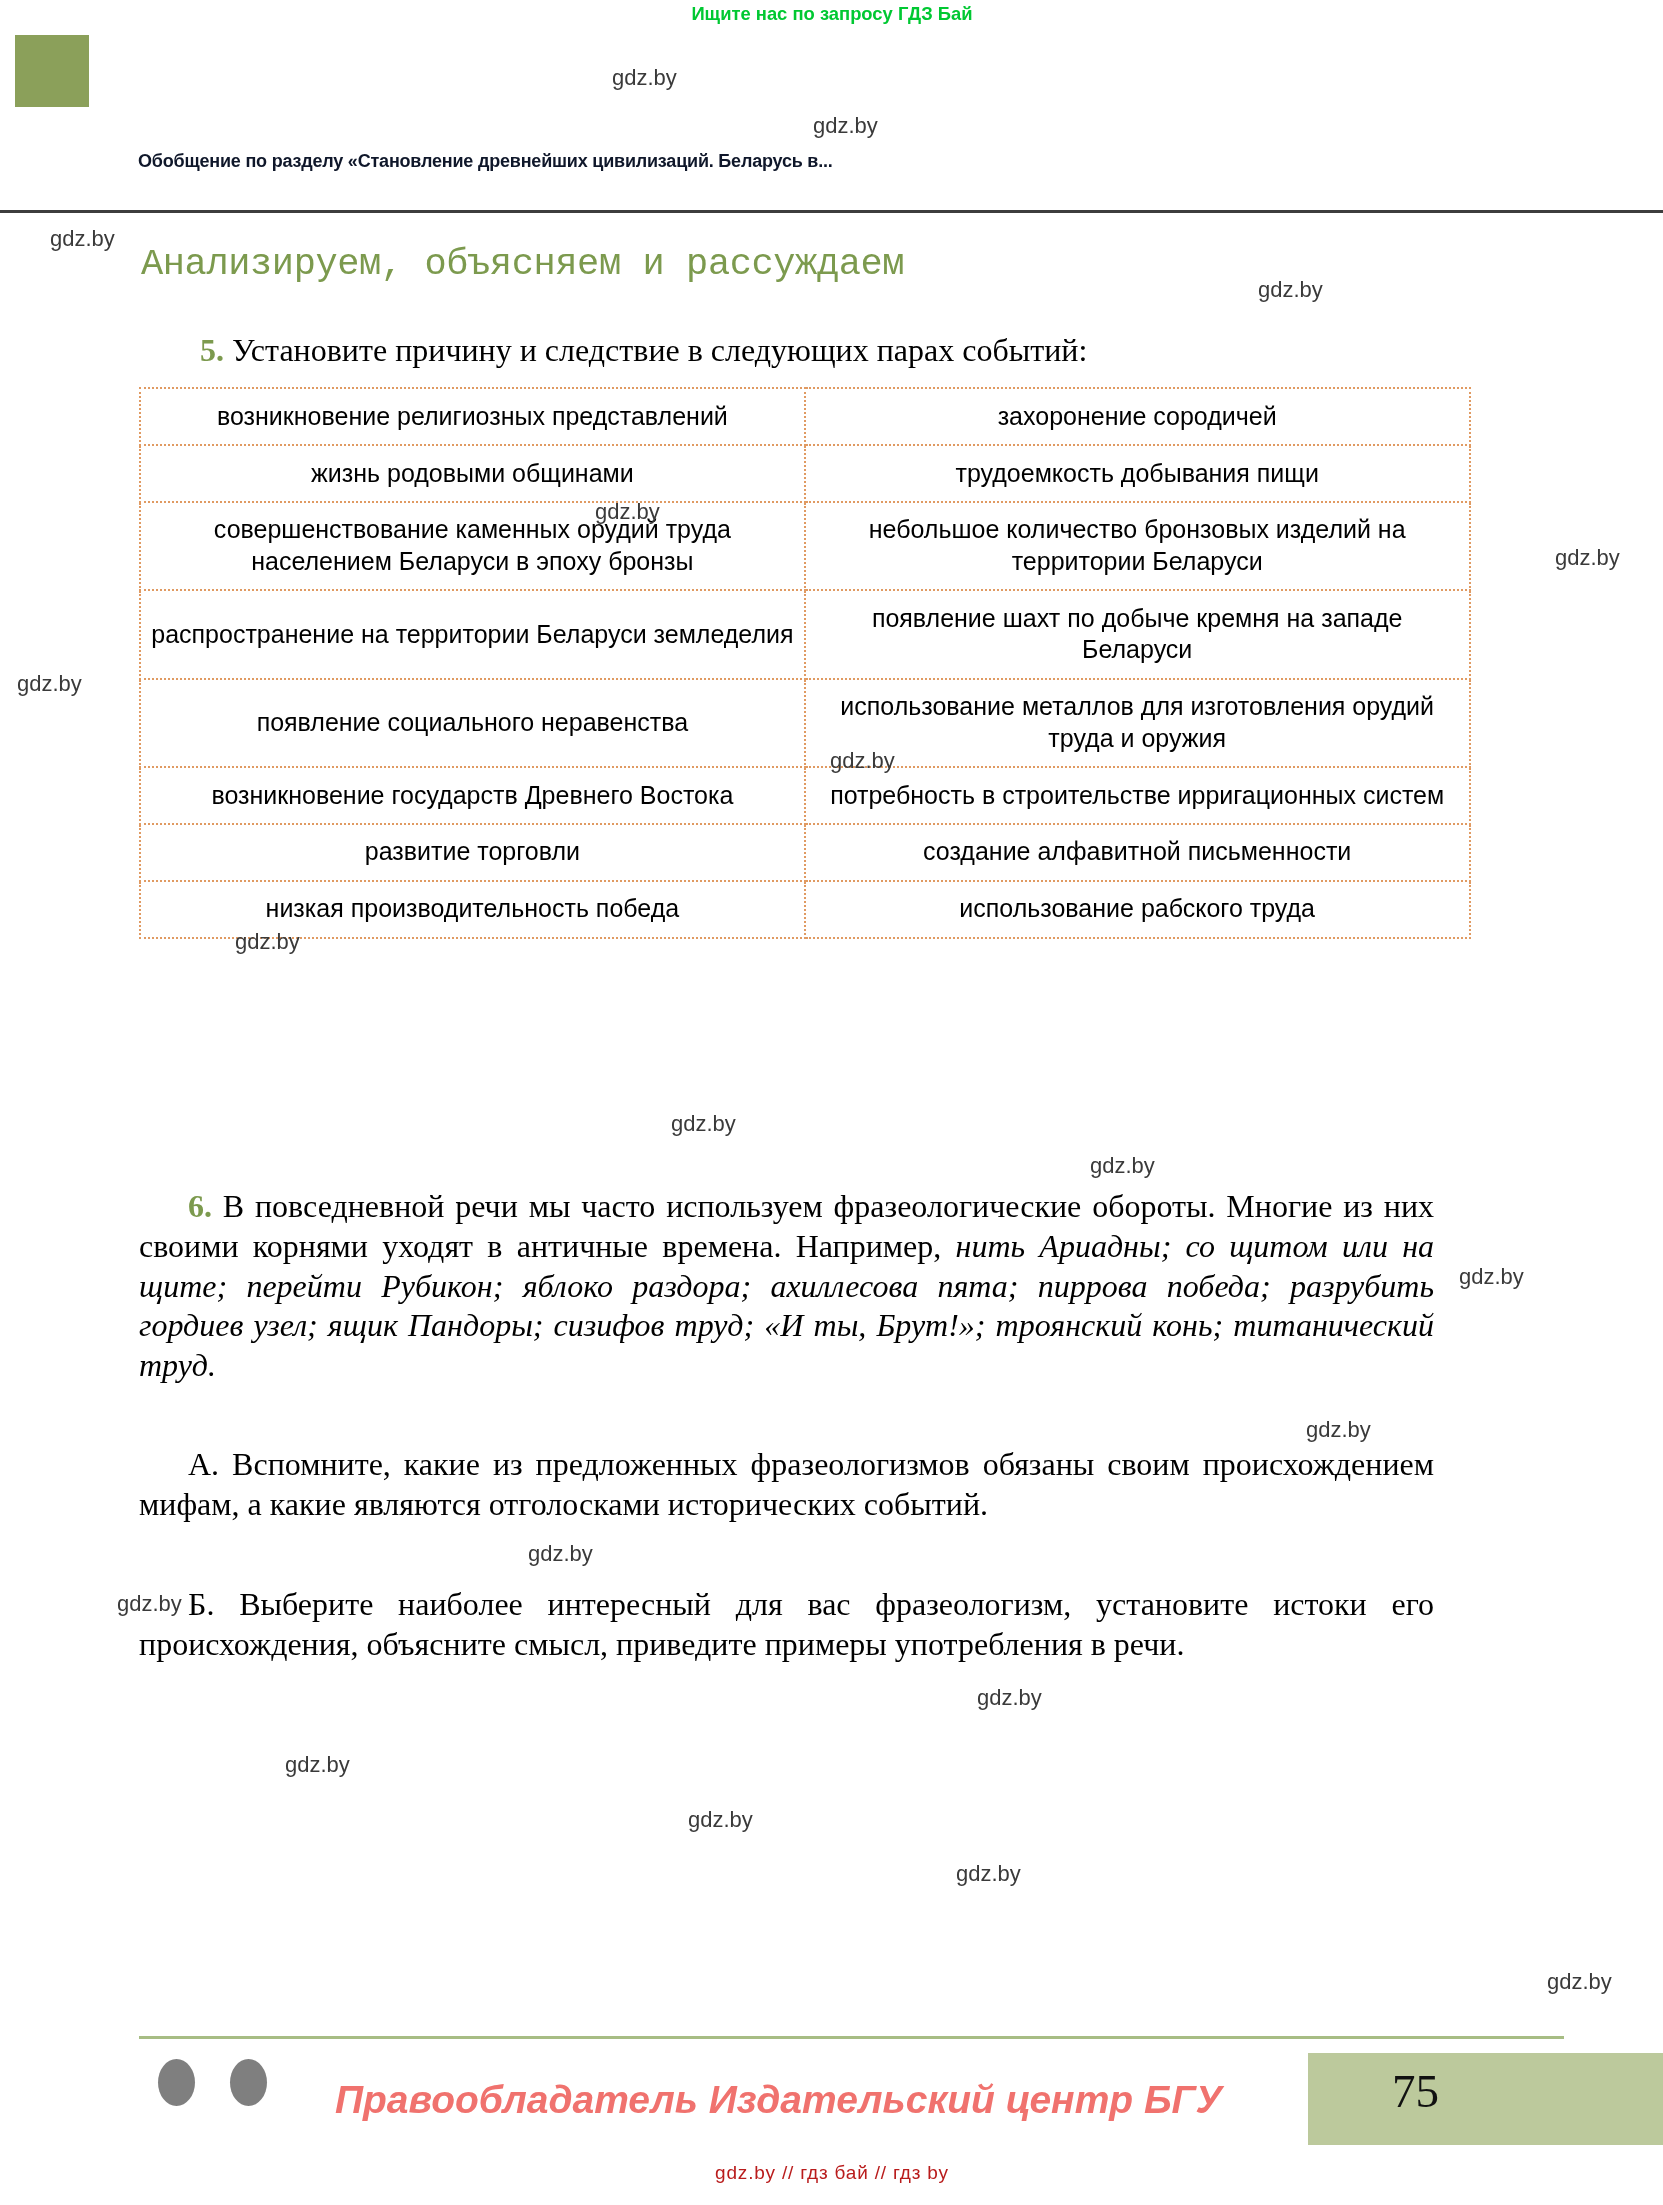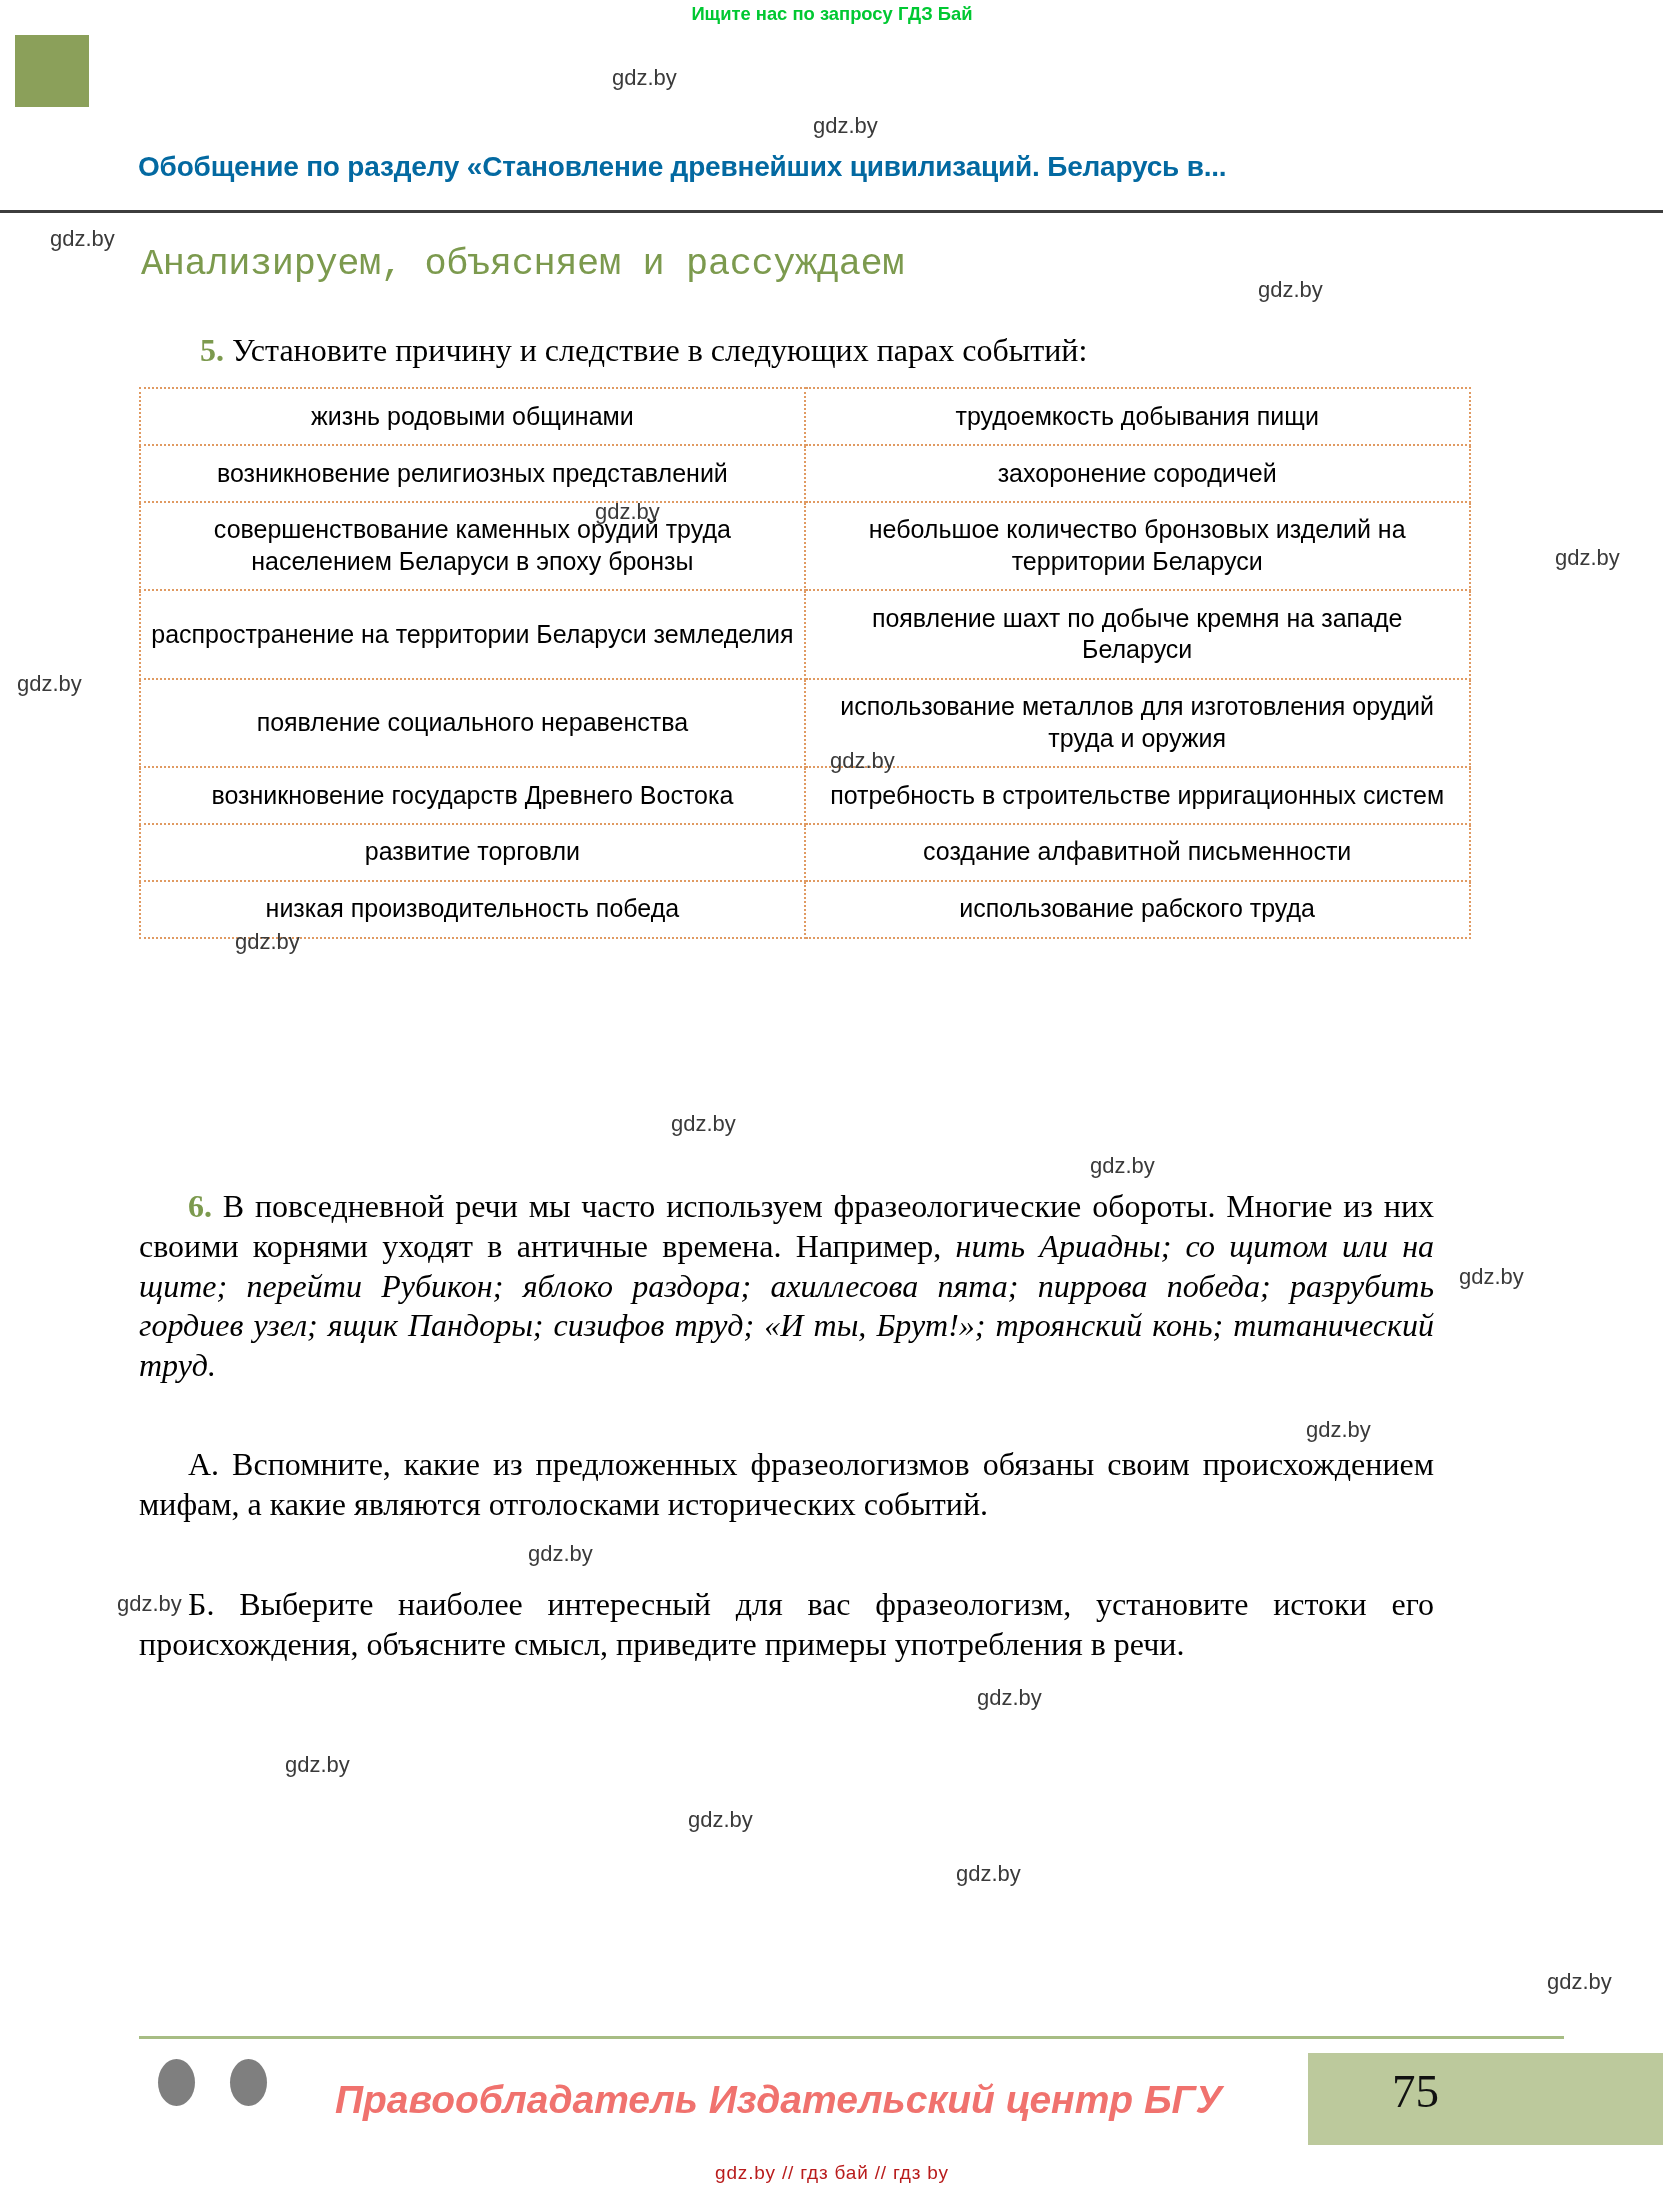--- a/index.html
+++ b/index.html
@@ -37,22 +37,22 @@
     width: 74px;
     height: 72px;
     background: #8ba05a;
   }
   .running-head {
     position: absolute;
     left: 138px;
     top: 151px;
     font-family: "Liberation Sans", sans-serif;
     font-weight: bold;
-    font-size: 28px;
-    color: #0369a1;
+    font-size: 18px;
+    color: #0f172a;
     white-space: nowrap;
     letter-spacing: -0.2px;
   }
   .head-rule {
     position: absolute;
     left: 0;
     top: 210px;
     width: 1664px;
     height: 3.4px;
     background: #3d3d3d;
@@ -211,26 +211,26 @@
 <div class="section-title">Анализируем, объясняем и рассуждаем</div>
 
 <div class="task5-line">
   <span class="task-num">5.</span>
   <span>Установите причину и следствие в следующих парах событий:</span>
 </div>
 
 <table class="pairs-table">
   <tbody>
     <tr>
+      <td class="c-left">возникновение религиозных представлений</td>
+      <td class="c-right">захоронение сородичей</td>
+    </tr>
+    <tr>
       <td class="c-left">жизнь родовыми общинами</td>
       <td class="c-right">трудоемкость добывания пищи</td>
-    </tr>
-    <tr>
-      <td class="c-left">возникновение религиозных представлений</td>
-      <td class="c-right">захоронение сородичей</td>
     </tr>
     <tr>
       <td class="c-left">совершенствование каменных орудий труда населением Беларуси в эпоху бронзы</td>
       <td class="c-right">небольшое количество бронзовых изделий на территории Беларуси</td>
     </tr>
     <tr>
       <td class="c-left">распространение на территории Беларуси земледелия</td>
       <td class="c-right">появление шахт по добыче кремня на западе Беларуси</td>
     </tr>
     <tr>

